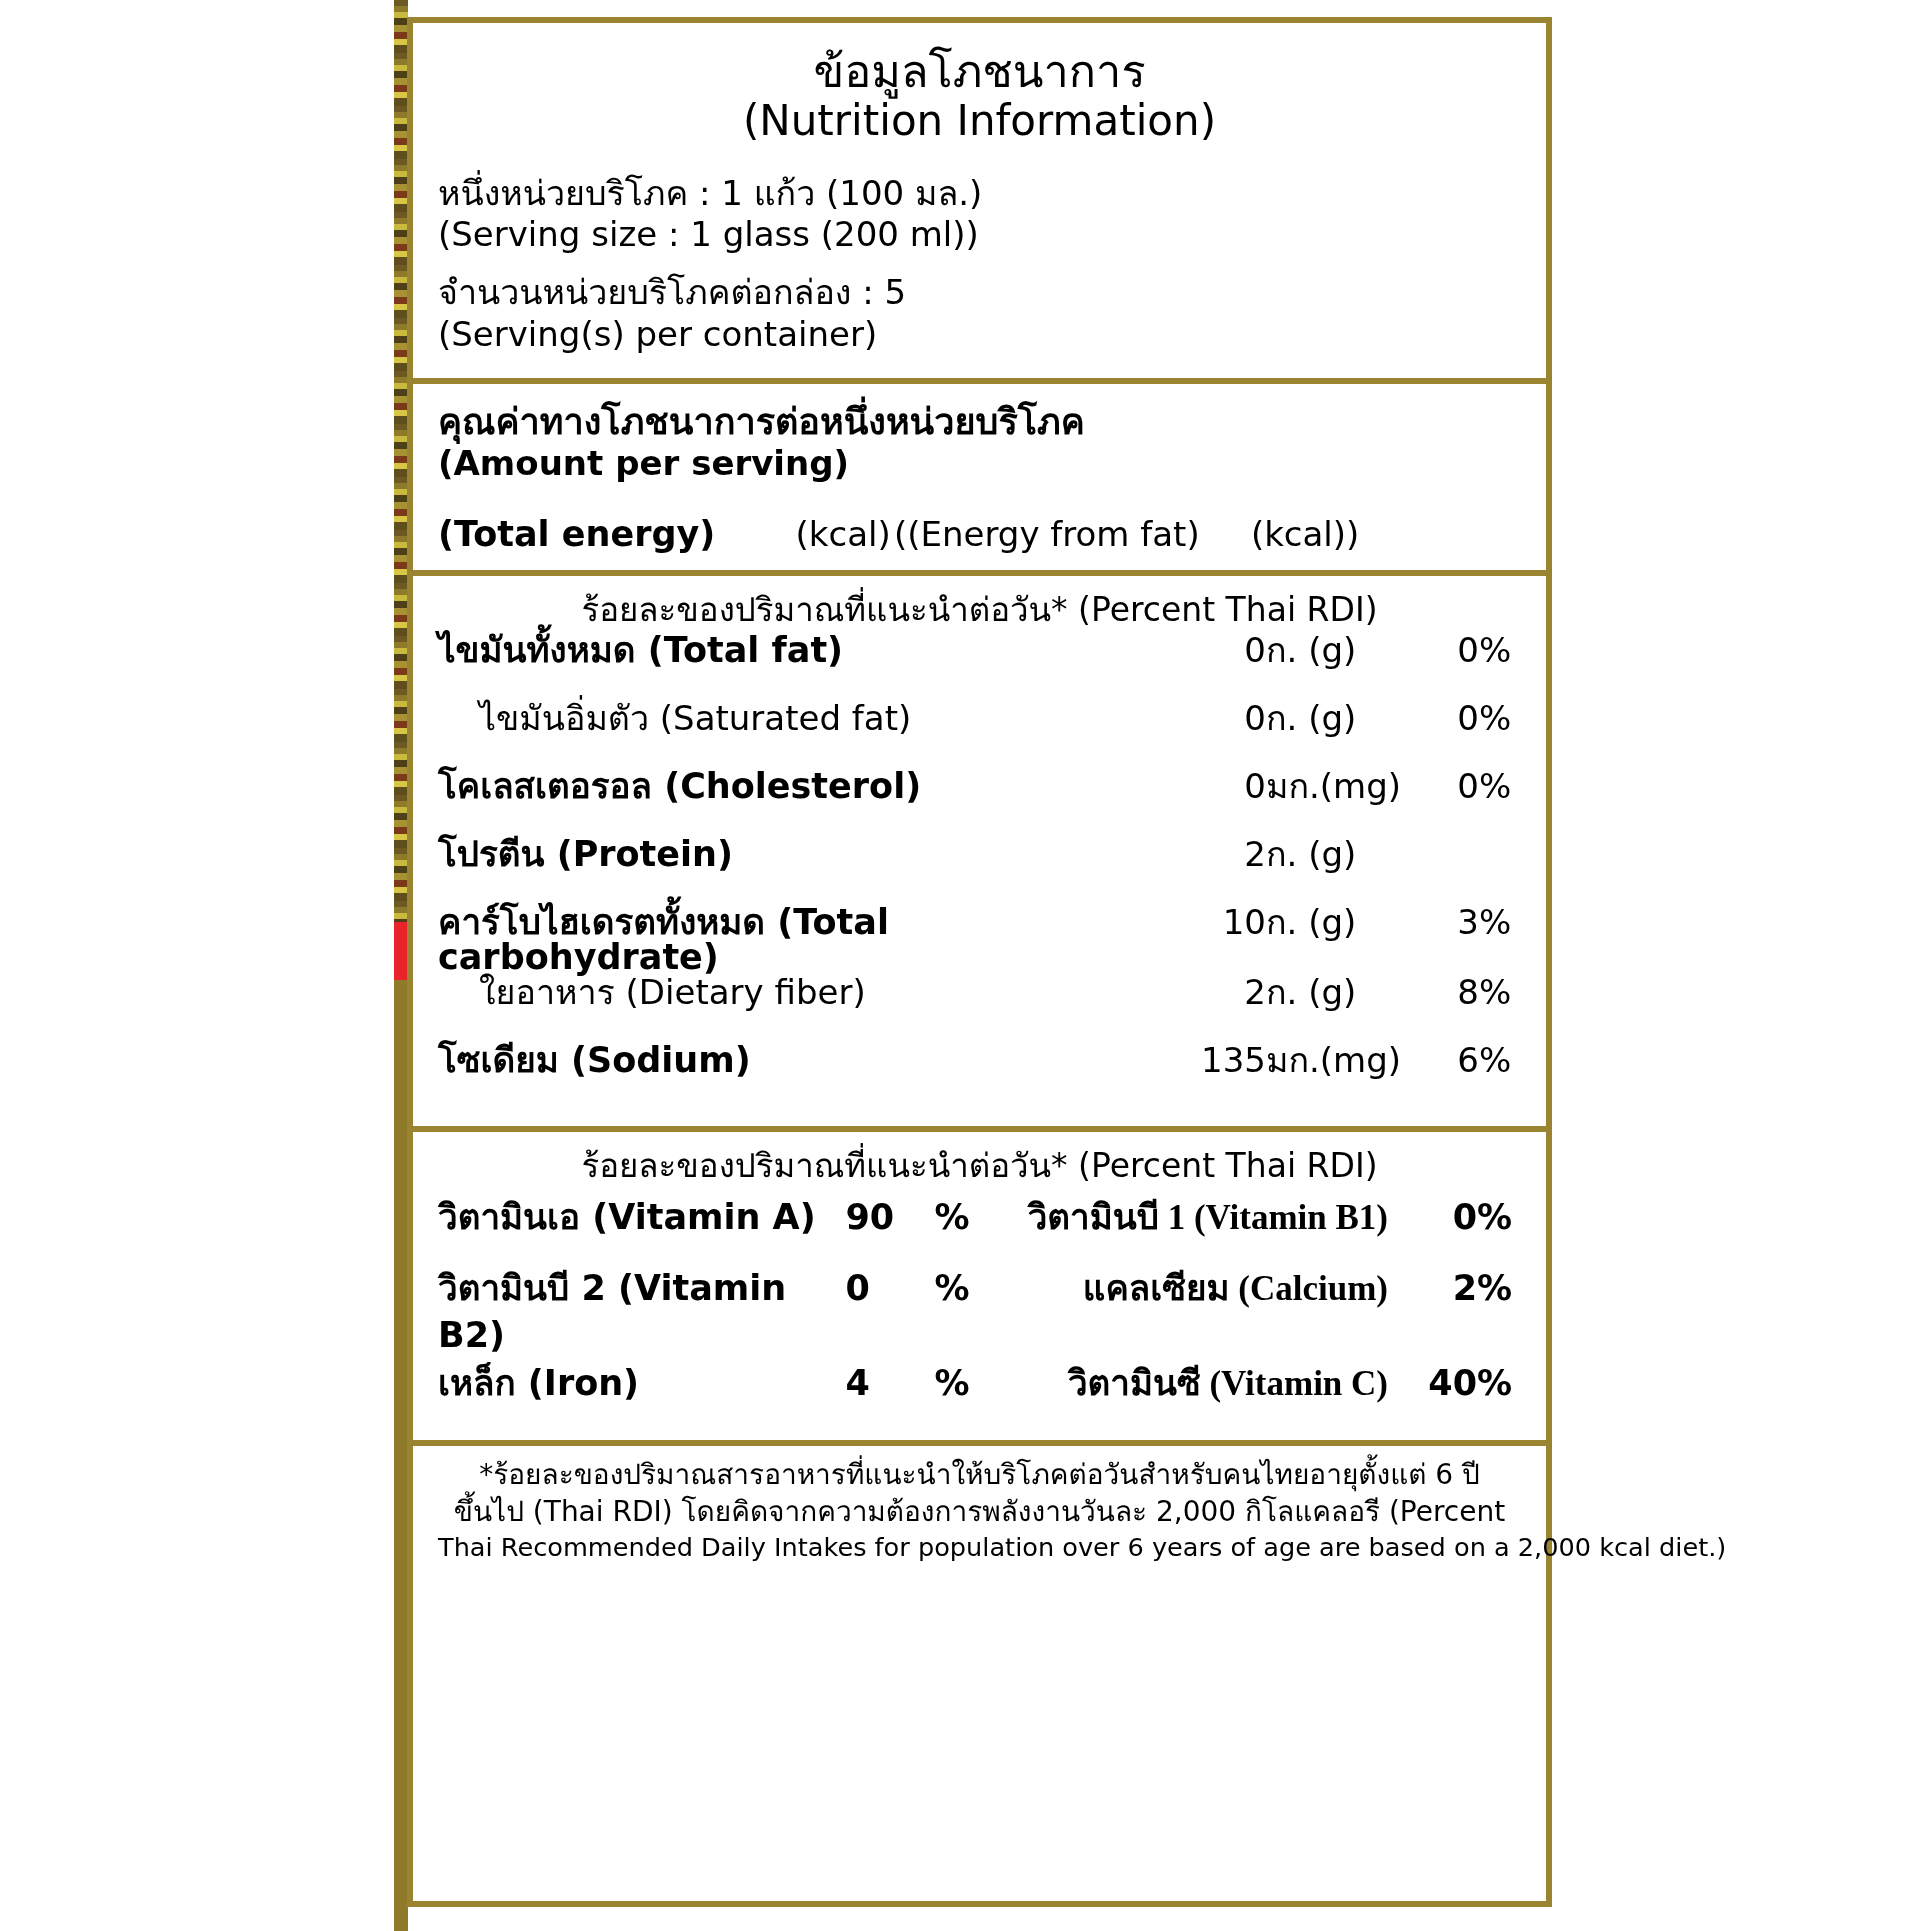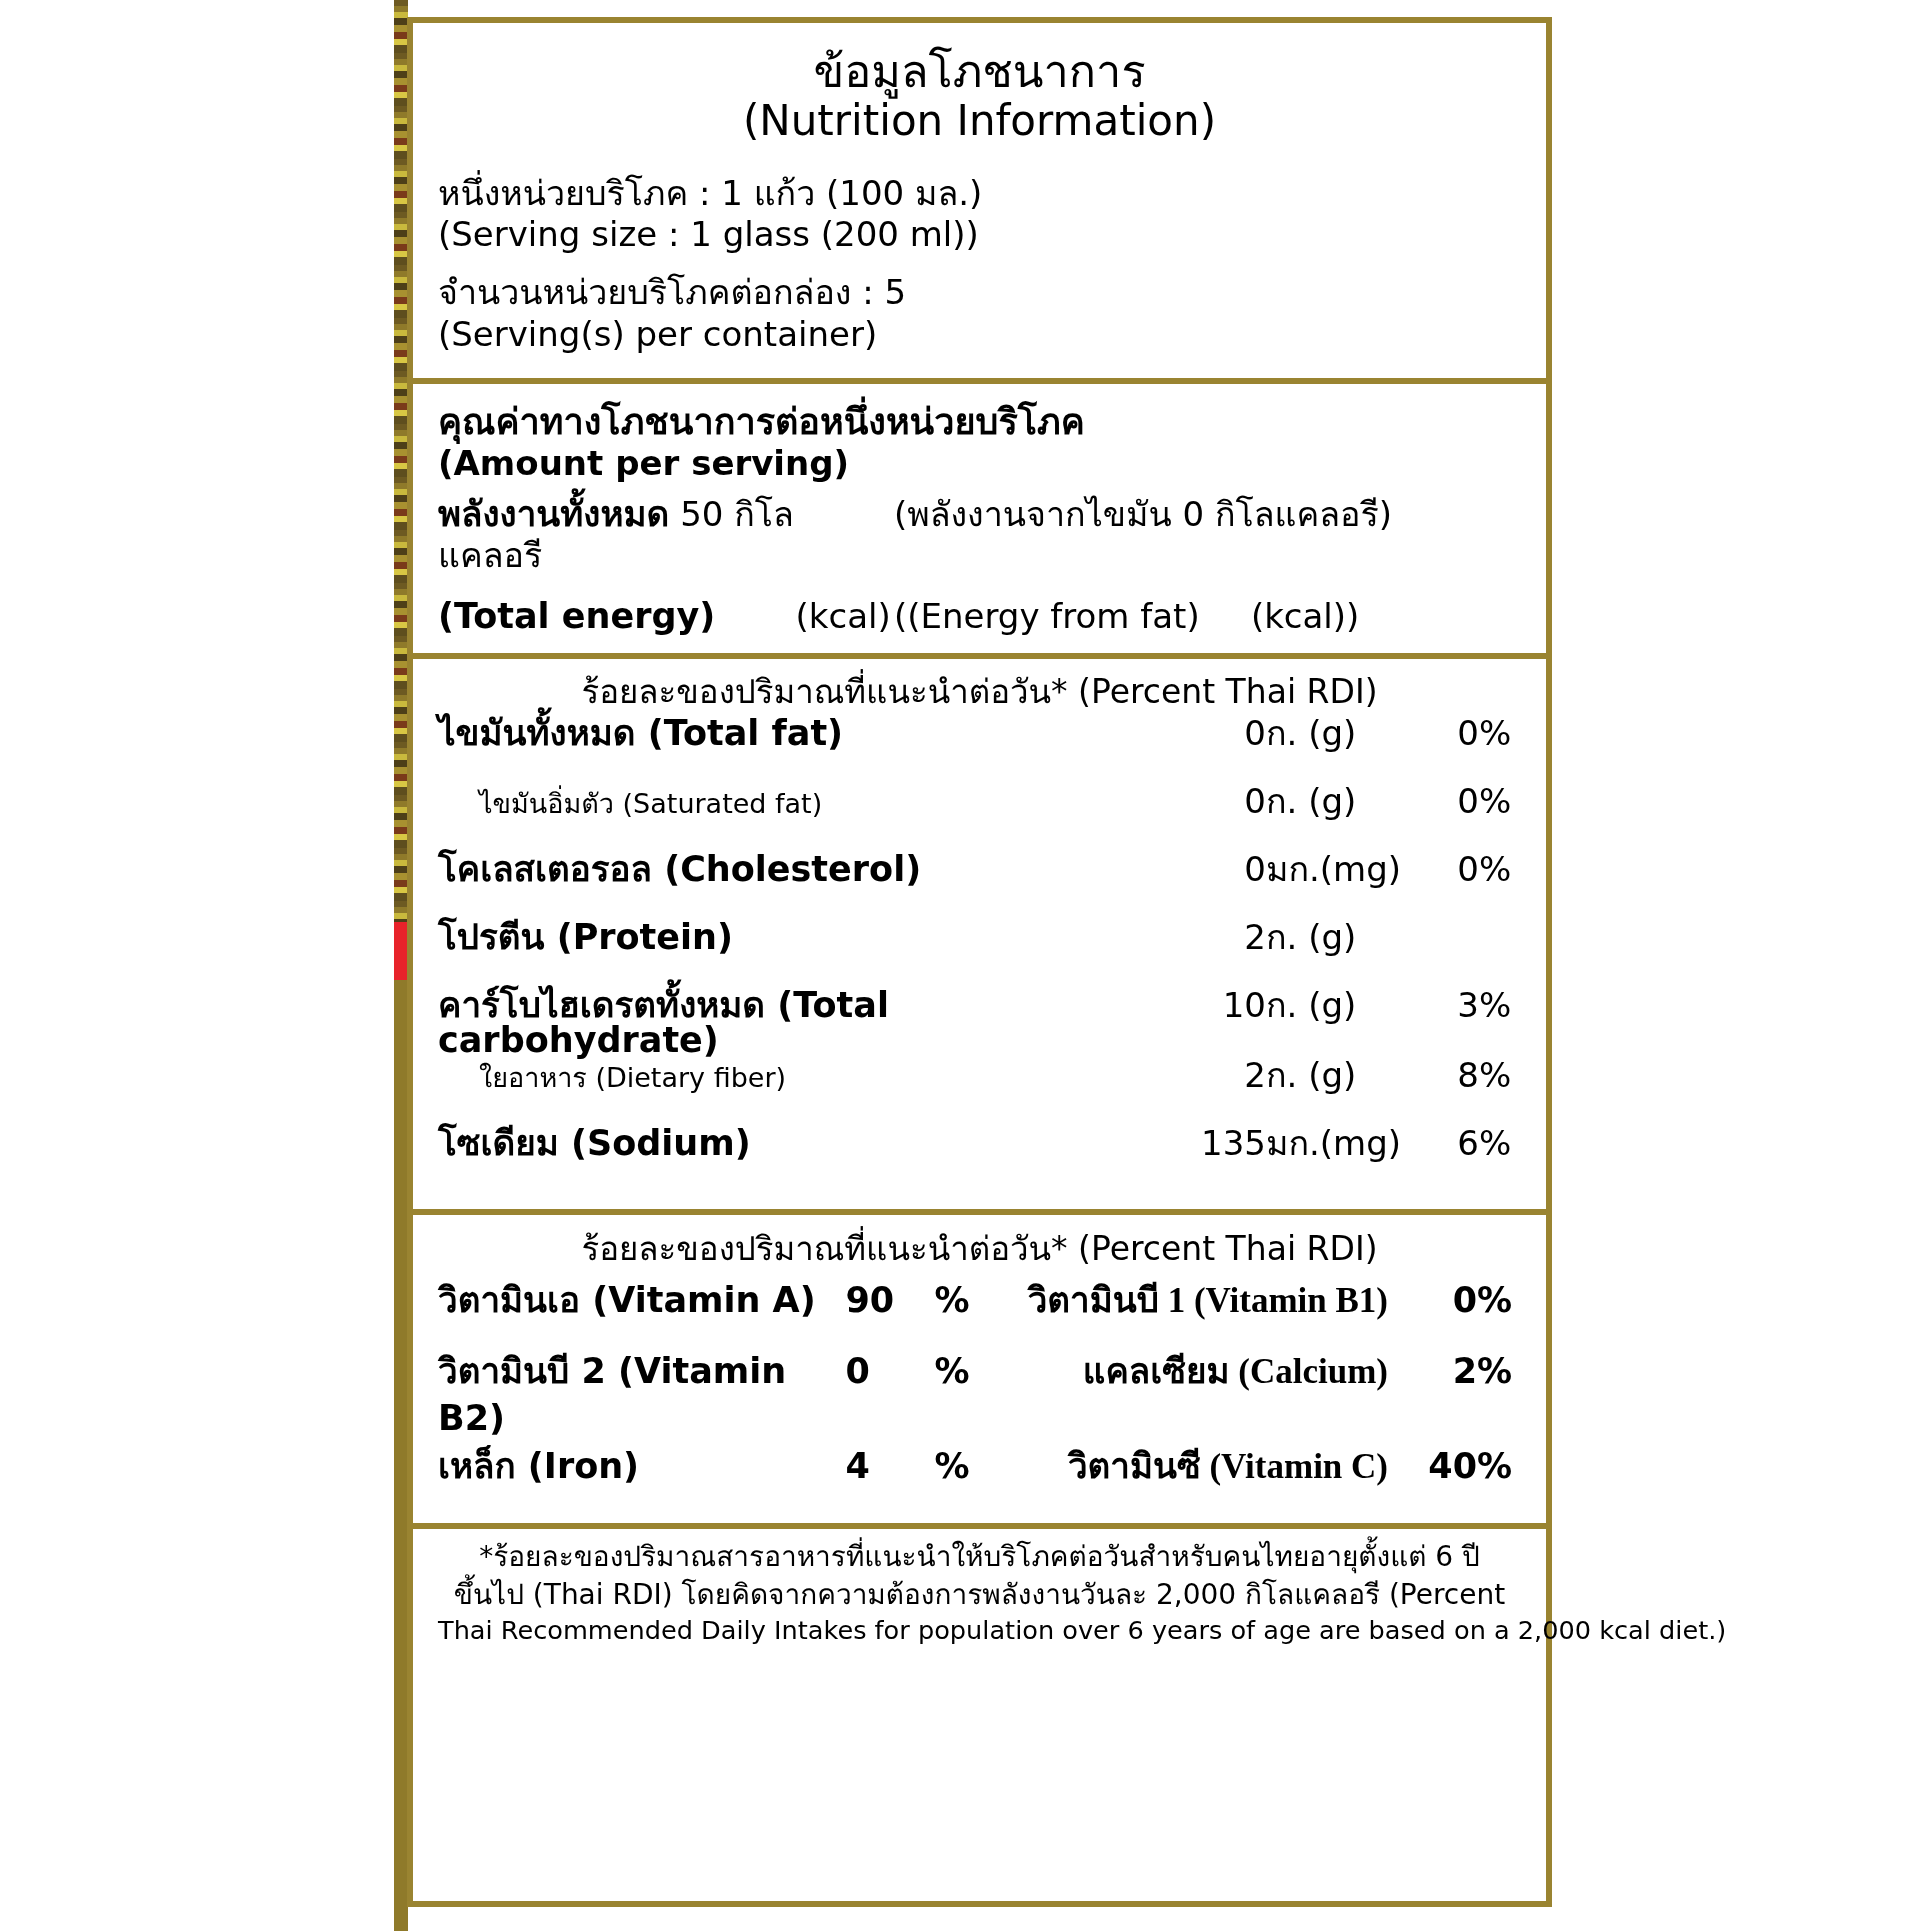--- a/index.html
+++ b/index.html
@@ -145,21 +145,21 @@
   }
   table.nut td {
     padding: 0;
     vertical-align: baseline;
     color: #000;
     line-height: 1.0;
     height: 68px;
   }
   td.n-name { font-size: 35px; text-align: left; }
   td.n-name.bold { font-weight: bold; }
-  td.n-name.indent { padding-left: 41px; font-weight: normal; font-size: 27px; }
+  td.n-name.indent { padding-left: 41px; font-weight: normal; font-size: 34px; }
   td.n-val  { font-size: 34px; text-align: right; width: 89px; padding-right: 9.7px; }
   td.n-unit { font-size: 34px; text-align: left;  width: 145px; }
   td.n-pct  { font-size: 34px; text-align: right; width: 68px; padding-right: 7.7px;}
   td.n-pctsym { font-size: 34px; text-align: left; width: 42px; }
 
   
   table.vit {
     width: 100%;
     border-collapse: collapse;
     table-layout: fixed;
@@ -213,28 +213,20 @@
         <div style="height:16.4px"></div>
         <div class="serving-line">จำนวนหน่วยบริโภคต่อกล่อง : 5</div>
         <div class="serving-line">(Serving(s) per container)</div>
       </div>
 
       <div class="sec divider-thick" style="padding-top:17.4px; padding-bottom:15.4px;">
         <div class="amt-th">คุณค่าทางโภชนาการต่อหนึ่งหน่วยบริโภค</div>
         <div class="amt-en">(Amount per serving)</div>
         <div style="height:9.7px"></div>
 
-        <div class="energy-row">
-          <div class="energy-left">
-            <span class="e-bold">พลังงานทั้งหมด</span><span class="e-norm">&nbsp;</span><span class="e-norm">50</span><span class="e-norm">&nbsp;</span><span class="e-norm">กิโลแคลอรี</span>
-          </div>
-          <div class="energy-right">
-            <span class="e-norm">(พลังงานจากไขมัน</span><span class="e-norm">&nbsp;</span><span class="e-norm">0</span><span class="e-norm">&nbsp;</span><span class="e-norm">กิโลแคลอรี)</span>
-          </div>
-        </div>
 
         <div class="energy-row" style="margin-top:20px;">
           <div class="energy-left">
             <span class="e-bold">(Total energy)</span>
             <span class="e-norm" style="display:inline-block; width:70px;"></span>
             <span class="e-norm">(kcal)</span>
           </div>
           <div class="energy-right">
             <span class="e-norm">((Energy from fat)</span>
             <span class="e-norm" style="display:inline-block; width:41px;"></span>

